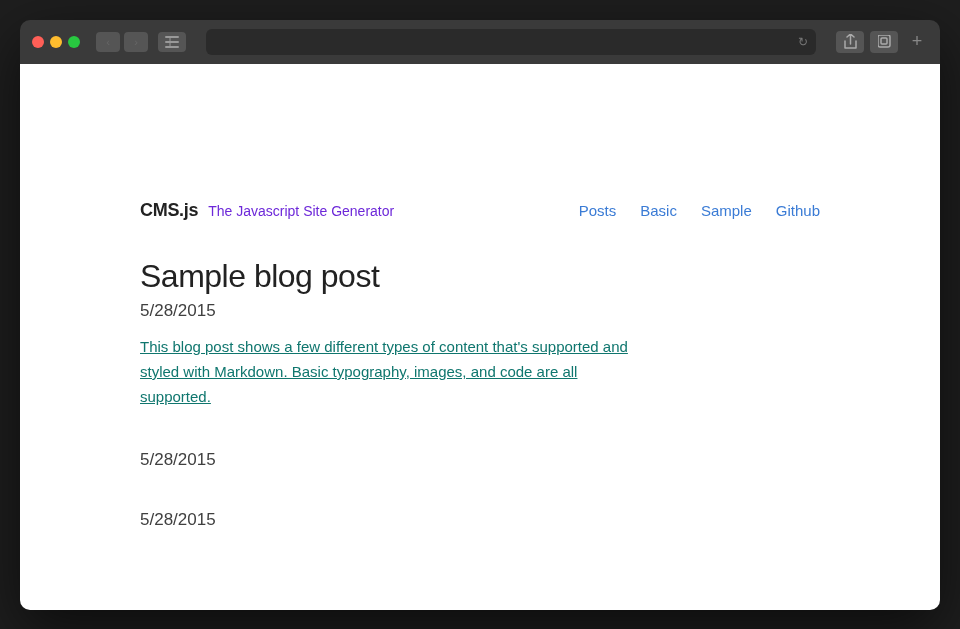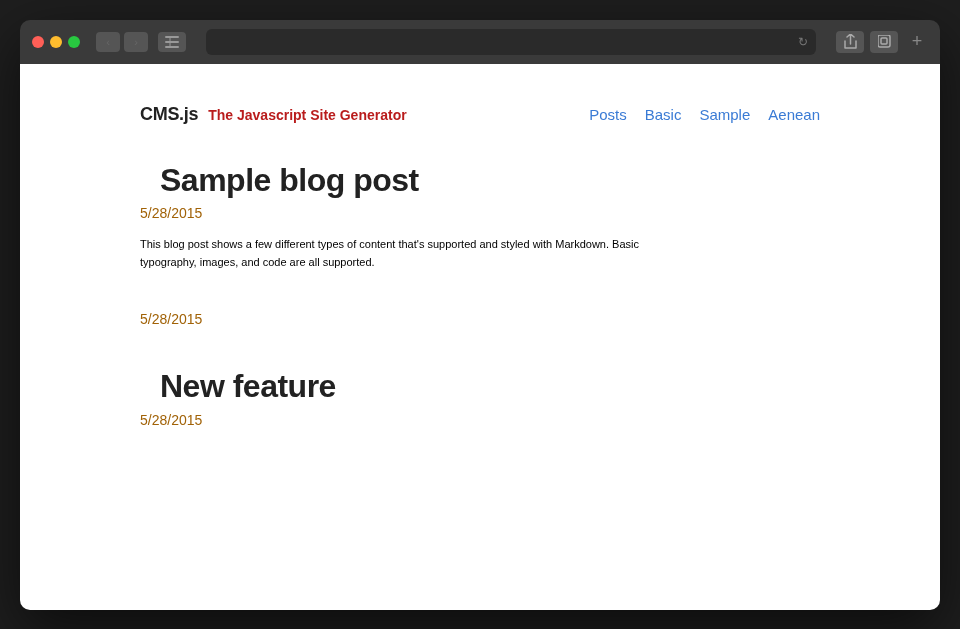--- a/index.html
+++ b/index.html
@@ -168,27 +168,27 @@
 
     .site-title {
       font-size: 18px;
       font-weight: 700;
       color: #222;
       letter-spacing: -0.3px;
     }
 
     .site-tagline {
       font-size: 14px;
-      color: #b91c1c;
-      font-weight: 700;
+      color: #6d28d9;
+      font-weight: 400;
     }
 
     .site-nav {
       display: flex;
-      gap: 18px;
+      gap: 24px;
       align-items: center;
     }
 
     .nav-link {
       font-size: 15px;
       color: #3a7bd5;
       text-decoration: none;
       cursor: pointer;
     }
 
@@ -196,46 +196,47 @@
     .blog-content {
       padding: 20px 0;
     }
 
     .blog-post {
       margin-bottom: 40px;
     }
 
     .post-title {
       font-size: 32px;
-      font-weight: 700;
+      font-weight: 400;
       color: #222;
       letter-spacing: -0.5px;
       margin-bottom: 6px;
       line-height: 1.2;
-      margin-left: 20px;
     }
 
     .post-date {
-      font-size: 14px;
-      color: #a16207;
+      font-size: 17px;
+      color: #404040;
       margin-bottom: 14px;
     }
 
     .post-excerpt {
-      font-size: 11px;
-      color: #000000;
+      font-size: 15px;
+      color: #0f766e;
       line-height: 1.65;
       max-width: 500px;
+      text-decoration: underline;
     }
 
     .content-area {
       overflow: hidden;
       flex: 1;
       display: flex;
       justify-content: center;
+      align-items: flex-end;
     }
   </style>
 </head>
 <body>
 
 <div class="browser-window">
 
   <div class="browser-titlebar">
     <div class="traffic-lights">
       <div class="traffic-light tl-close"></div>
@@ -279,38 +280,37 @@
 
         <div class="site-header">
           <div class="site-brand">
             <span class="site-title">CMS.js</span>
             <span class="site-tagline">The Javascript Site Generator</span>
           </div>
           <nav class="site-nav">
             <a class="nav-link">Posts</a>
             <a class="nav-link">Basic</a>
             <a class="nav-link">Sample</a>
-            <a class="nav-link">Aenean</a>
+            <a class="nav-link">Github</a>
           </nav>
         </div>
 
         <div class="blog-content">
 
           <div class="blog-post">
             <h2 class="post-title">Sample blog post</h2>
             <p class="post-date">5/28/2015</p>
             <p class="post-excerpt">This blog post shows a few different types of content that's supported and styled with Markdown. Basic typography, images, and code are all supported.</p>
           </div>
 
           <div class="blog-post">
             <p class="post-date">5/28/2015</p>
           </div>
 
           <div class="blog-post">
-            <h2 class="post-title">New feature</h2>
             <p class="post-date">5/28/2015</p>
 
           </div>
 
         </div>
       </div>
     </div>
   </div>
 </div>
 

